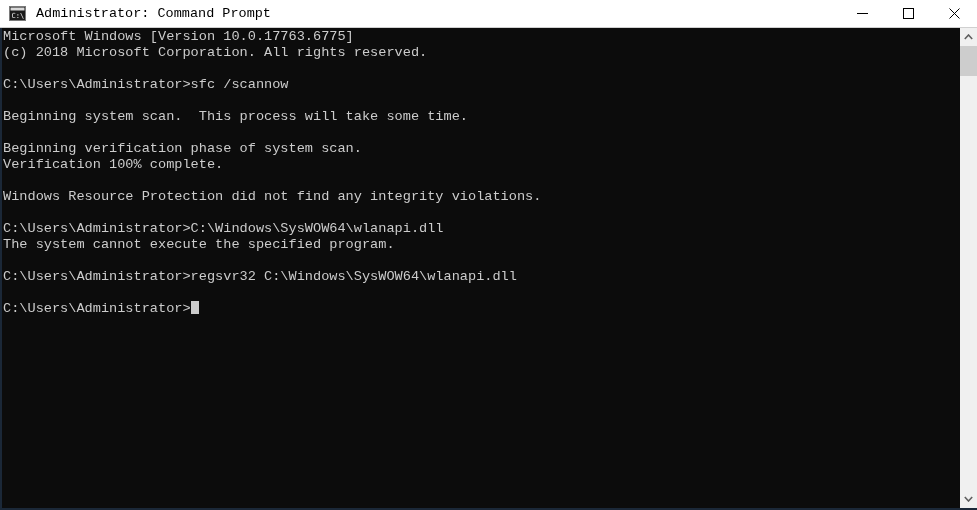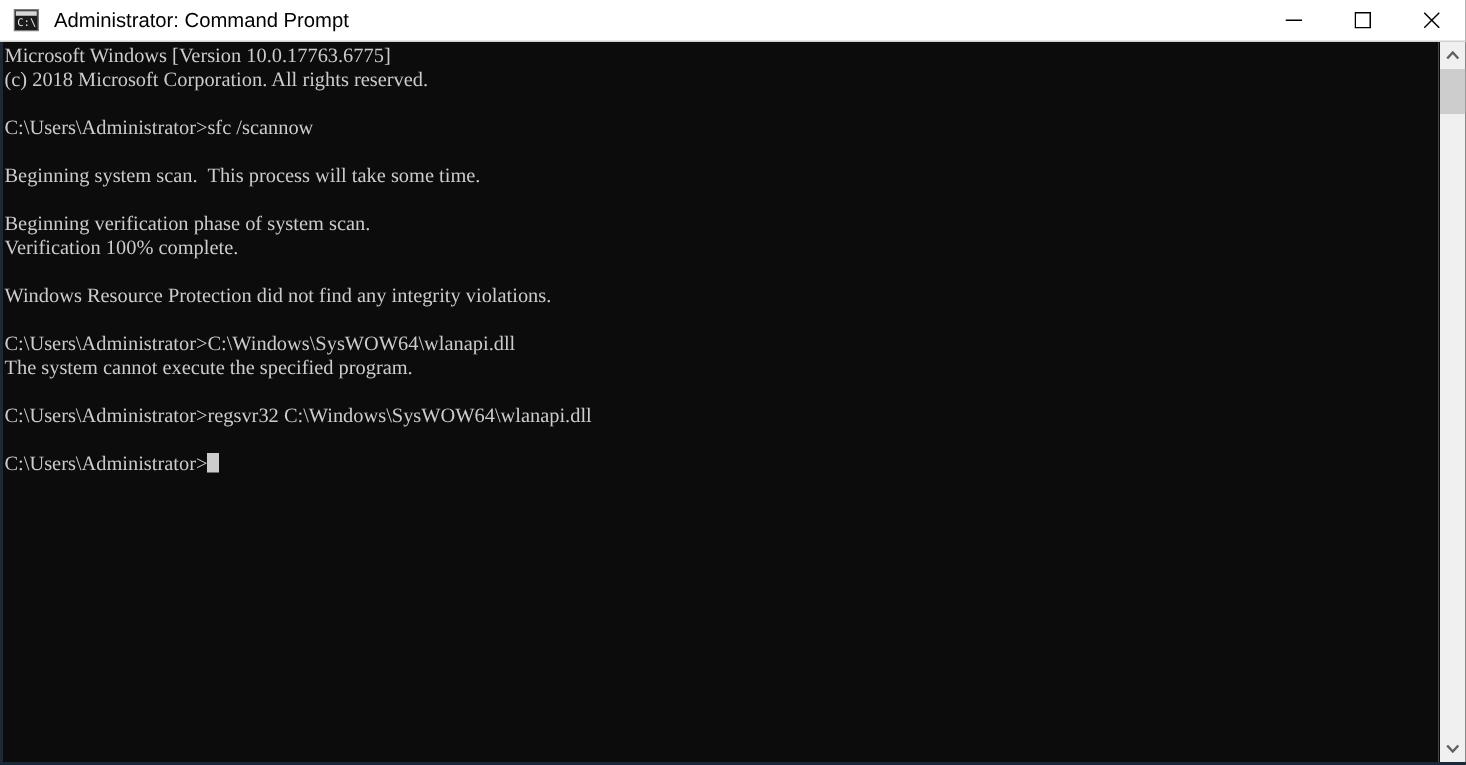--- a/index.html
+++ b/index.html
@@ -47,21 +47,21 @@
     height: 15px;
     flex: 0 0 auto;
     display: block;
   }
   .title-text {
     margin-left: 10px;
     font-size: 13.5px;
     line-height: 16px;
     color: #000000;
     white-space: nowrap;
-    font-family: Liberation Sans, sans-serif;
+    font-family: Liberation Mono, monospace;
   }
   .title-buttons {
     display: flex;
     height: 28px;
     flex: 0 0 auto;
   }
   .tb-btn {
     width: 46px;
     height: 28px;
     display: flex;
@@ -80,21 +80,21 @@
     display: flex;
     background: #0c0c0c;
     border-left: 2px solid #1b2838;
     border-bottom: 2px solid #1b2838;
     box-sizing: border-box;
     overflow: hidden;
   }
   .console-text {
     flex: 1 1 auto;
     padding: 1px 0 0 1px;
-    font-family: Liberation Serif, serif;
+    font-family: Liberation Mono, monospace;
     font-size: 13.6px;
     line-height: 16px;
     color: #cccccc;
     white-space: pre;
     overflow: hidden;
     letter-spacing: 0px;
     -webkit-font-smoothing: none;
   }
   .line {
     height: 16px;

